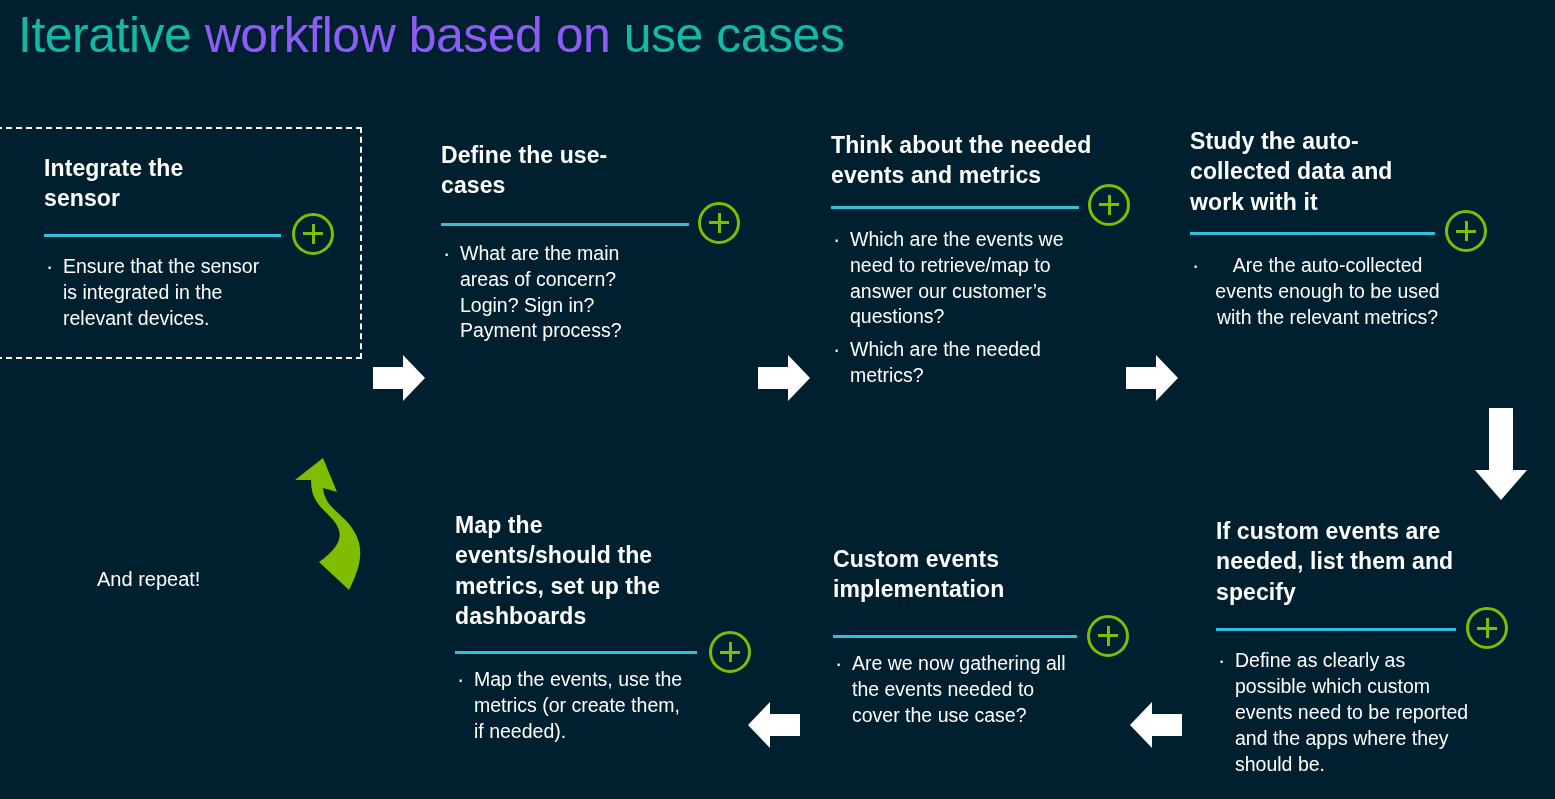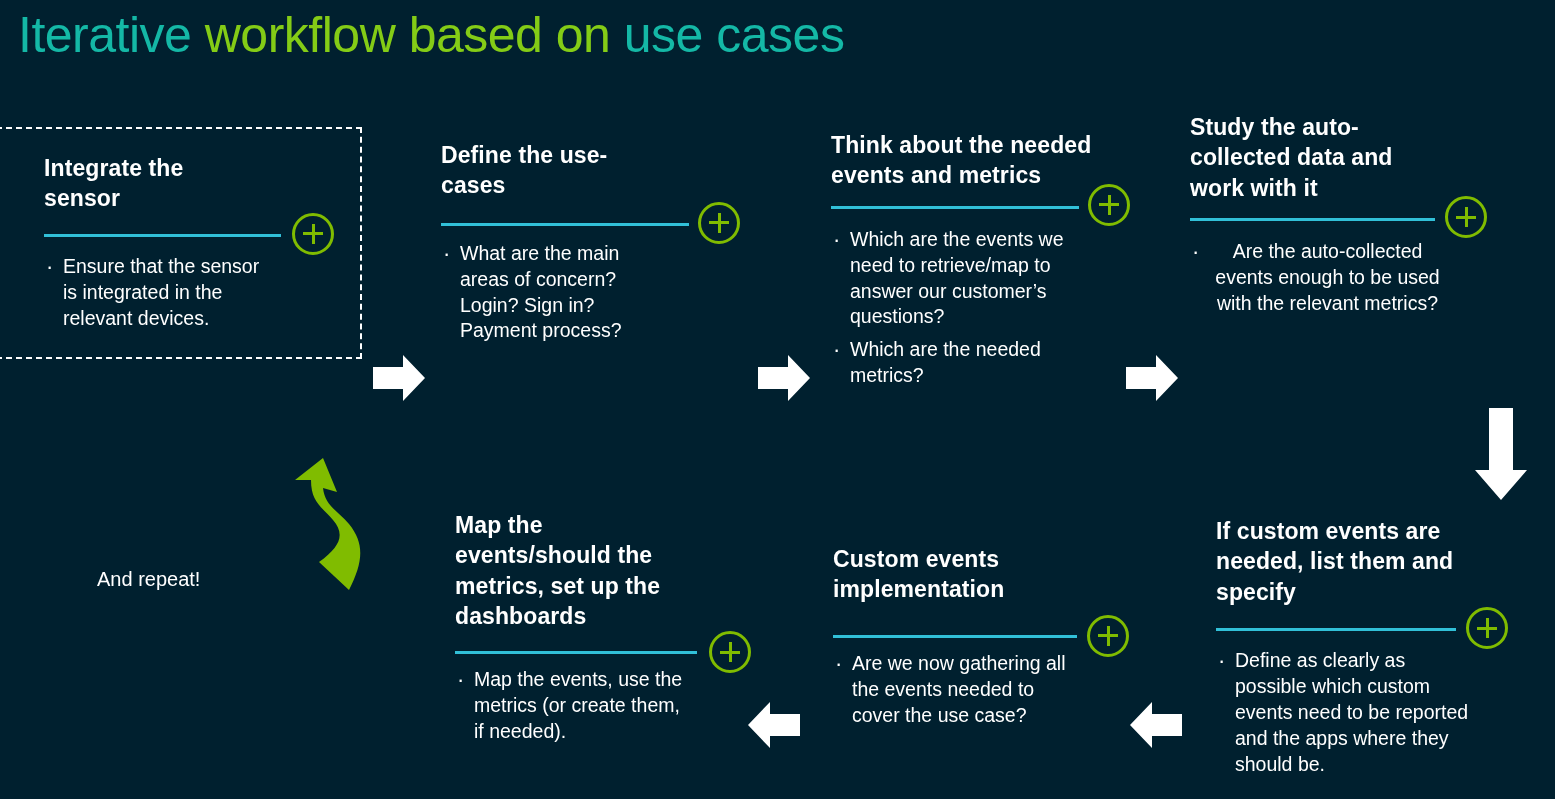--- a/index.html
+++ b/index.html
@@ -24,21 +24,21 @@
     position: absolute;
     left: 18px;
     top: 6px;
     font-size: 50px;
     font-weight: 400;
     letter-spacing: -0.5px;
     white-space: nowrap;
     color: #ffffff;
   }
   .slide-title .green { color: #14b8a6; }
-  .slide-title .white { color: #84cc16; }
+  .slide-title .white { color: #8b5cf6; }
 
   
   .card {
     position: absolute;
   }
   .card.dashed {
     border: 2px dashed #ffffff;
   }
 
   .card-title {
@@ -156,21 +156,21 @@
     <div class="divider-row" style="height:36px;">
       <div class="divider" style="width:248px; top:15px;"></div>
       <div class="plus-circle" style="left:257px; top:-7px;"></div>
     </div>
     <ul class="bullets" style="width:252px; margin-top:0;">
       <li>Which are the events we need to retrieve/map to answer our customer’s questions?</li>
       <li>Which are the needed metrics?</li>
     </ul>
   </div>
 
-  <div class="card" style="left:1190px; top:112px; width:350px;">
+  <div class="card" style="left:1190px; top:126px; width:350px;">
     <div class="card-title" style="width:262px;">Study the auto-collected data and work with it</div>
     <div class="divider-row" style="height:36px;">
       <div class="divider" style="width:245px; top:15px;"></div>
       <div class="plus-circle" style="left:255px; top:-7px;"></div>
     </div>
     <ul class="bullets" style="width:256px; margin-top:0;text-align:center;">
       <li>Are the auto-collected events enough to be used with the relevant metrics?</li>
     </ul>
   </div>
 

